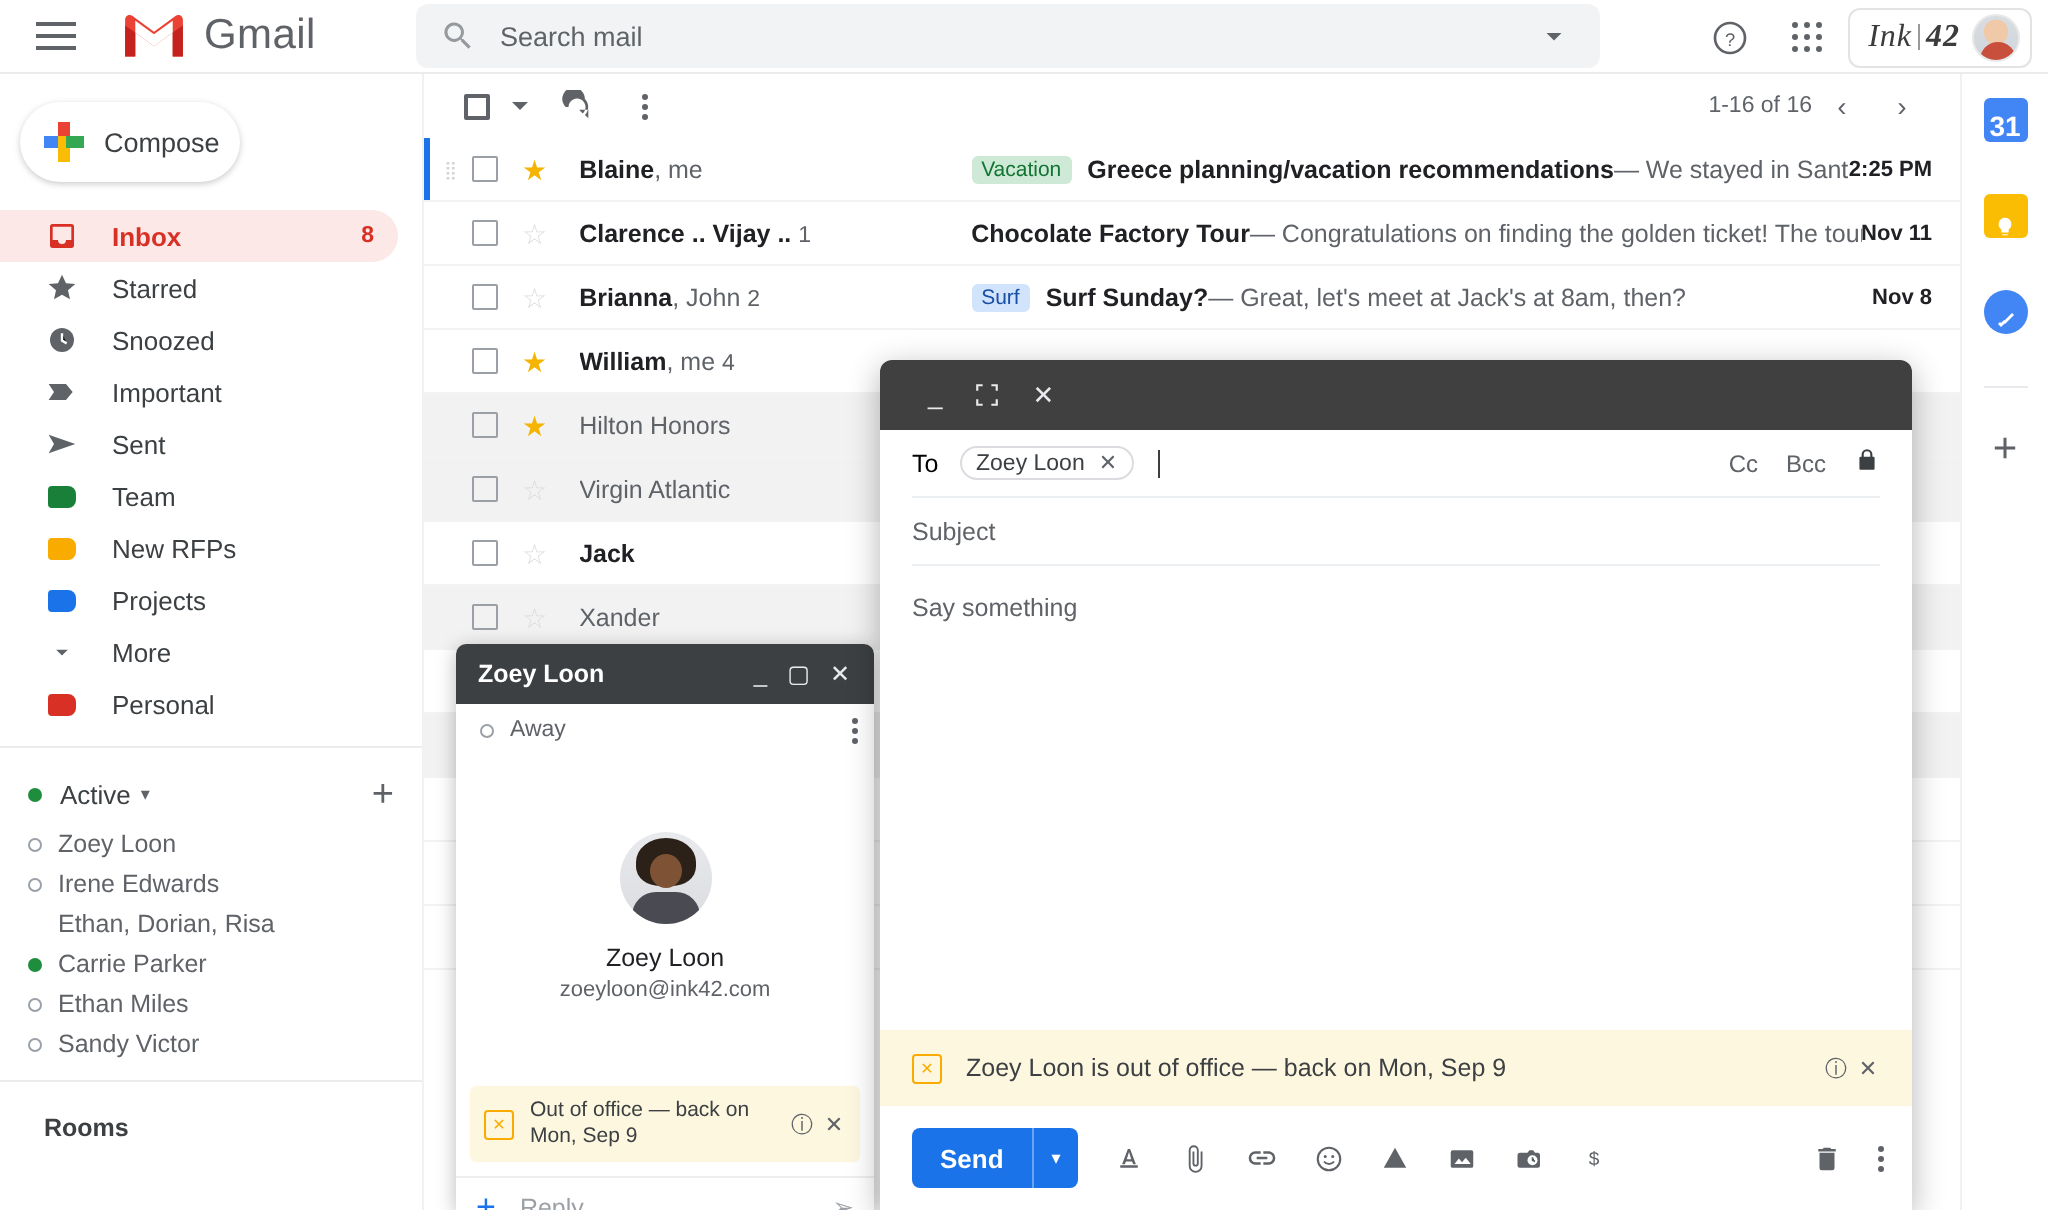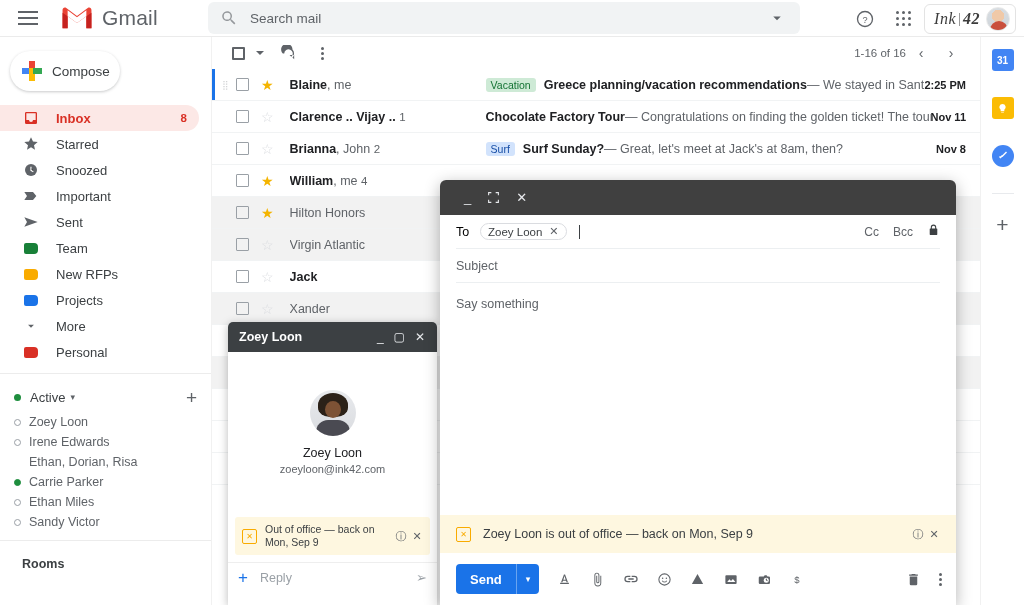--- a/index.html
+++ b/index.html
@@ -138,22 +138,22 @@
   .chip { font-size: 10.5px; padding: 1px 5px; border-radius: 3px; margin-right: 8px; flex: 0 0 auto; }
   .chip.green { background: #ceead6; color: #137333; }
   .chip.blue { background: #d2e3fc; color: #174ea6; }
   .subject b { font-weight: bold; color: #202124; }
   .subject .snip { color: #5f6368; font-weight: normal; }
   .date { margin-left: auto; padding-right: 14px; font-size: 11px; font-weight: bold; color: #202124; flex: 0 0 auto; }
 
   
   .rail { position: absolute; right: 0; top: 37px; width: 44px; height: 568px; background: #fff; border-left: 1px solid #f1f1f1;
           display: flex; flex-direction: column; align-items: center; padding-top: 12px; }
-  .rail-ic { width: 22px; height: 22px; margin-bottom: 26px; border-radius: 3px; display: flex; align-items: center; justify-content: center;
-             font-size: 10px; color: #fff; cursor: pointer; }
+  .rail-ic { width: 22px; height: 22px; margin-bottom: 26px; border-radius: 3px; display: flex; align-items: flex-end; justify-content: center;
+             font-size: 14px; color: #fff; cursor: pointer; }
   .rail-cal { background: #4285f4; font-weight: bold; }
   .rail-keep { background: #fbbc04; }
   .rail-tasks { background: #4285f4; border-radius: 50%; }
   .rail-div { width: 22px; height: 1px; background: #e8eaed; margin-bottom: 20px; }
   .rail-plus { font-size: 21px; color: #5f6368; cursor: pointer; line-height: 1; }
 
   
   .chatwin { position: absolute; left: 228px; top: 322px; width: 209px; height: 283px;
              background: #fff; box-shadow: 0 2px 10px rgba(0,0,0,.28); border-radius: 5px 5px 0 0; overflow: hidden; }
   .chat-head { height: 30px; background: #3c4043; display: flex; align-items: center; padding: 0 7px 0 11px; }
@@ -570,20 +570,31 @@
     <div class="rail-plus">+</div>
   </div>
 
   <div class="chatwin">
     <div class="chat-head">
       <span class="chat-title">Zoey Loon</span>
       <span class="chat-ctl">_</span>
       <span class="chat-ctl">▢</span>
       <span class="chat-ctl">✕</span>
     </div>
+    <div class="chat-status">
+      <span class="ring"></span>
+      <span>Away</span>
+      <span style="margin-left:auto">
+          <span class="kebab">
+            <span></span>
+            <span></span>
+            <span></span>
+          </span>
+        </span>
+    </div>
     <div class="chat-body">
       <div class="chat-av">
           <span class="body"></span>
           <span class="hair"></span>
           <span class="face"></span>
         </div>
       <div class="chat-name">Zoey Loon</div>
       <div class="chat-mail">zoeyloon@ink42.com</div>
     </div>
     <div class="chat-ooo">

